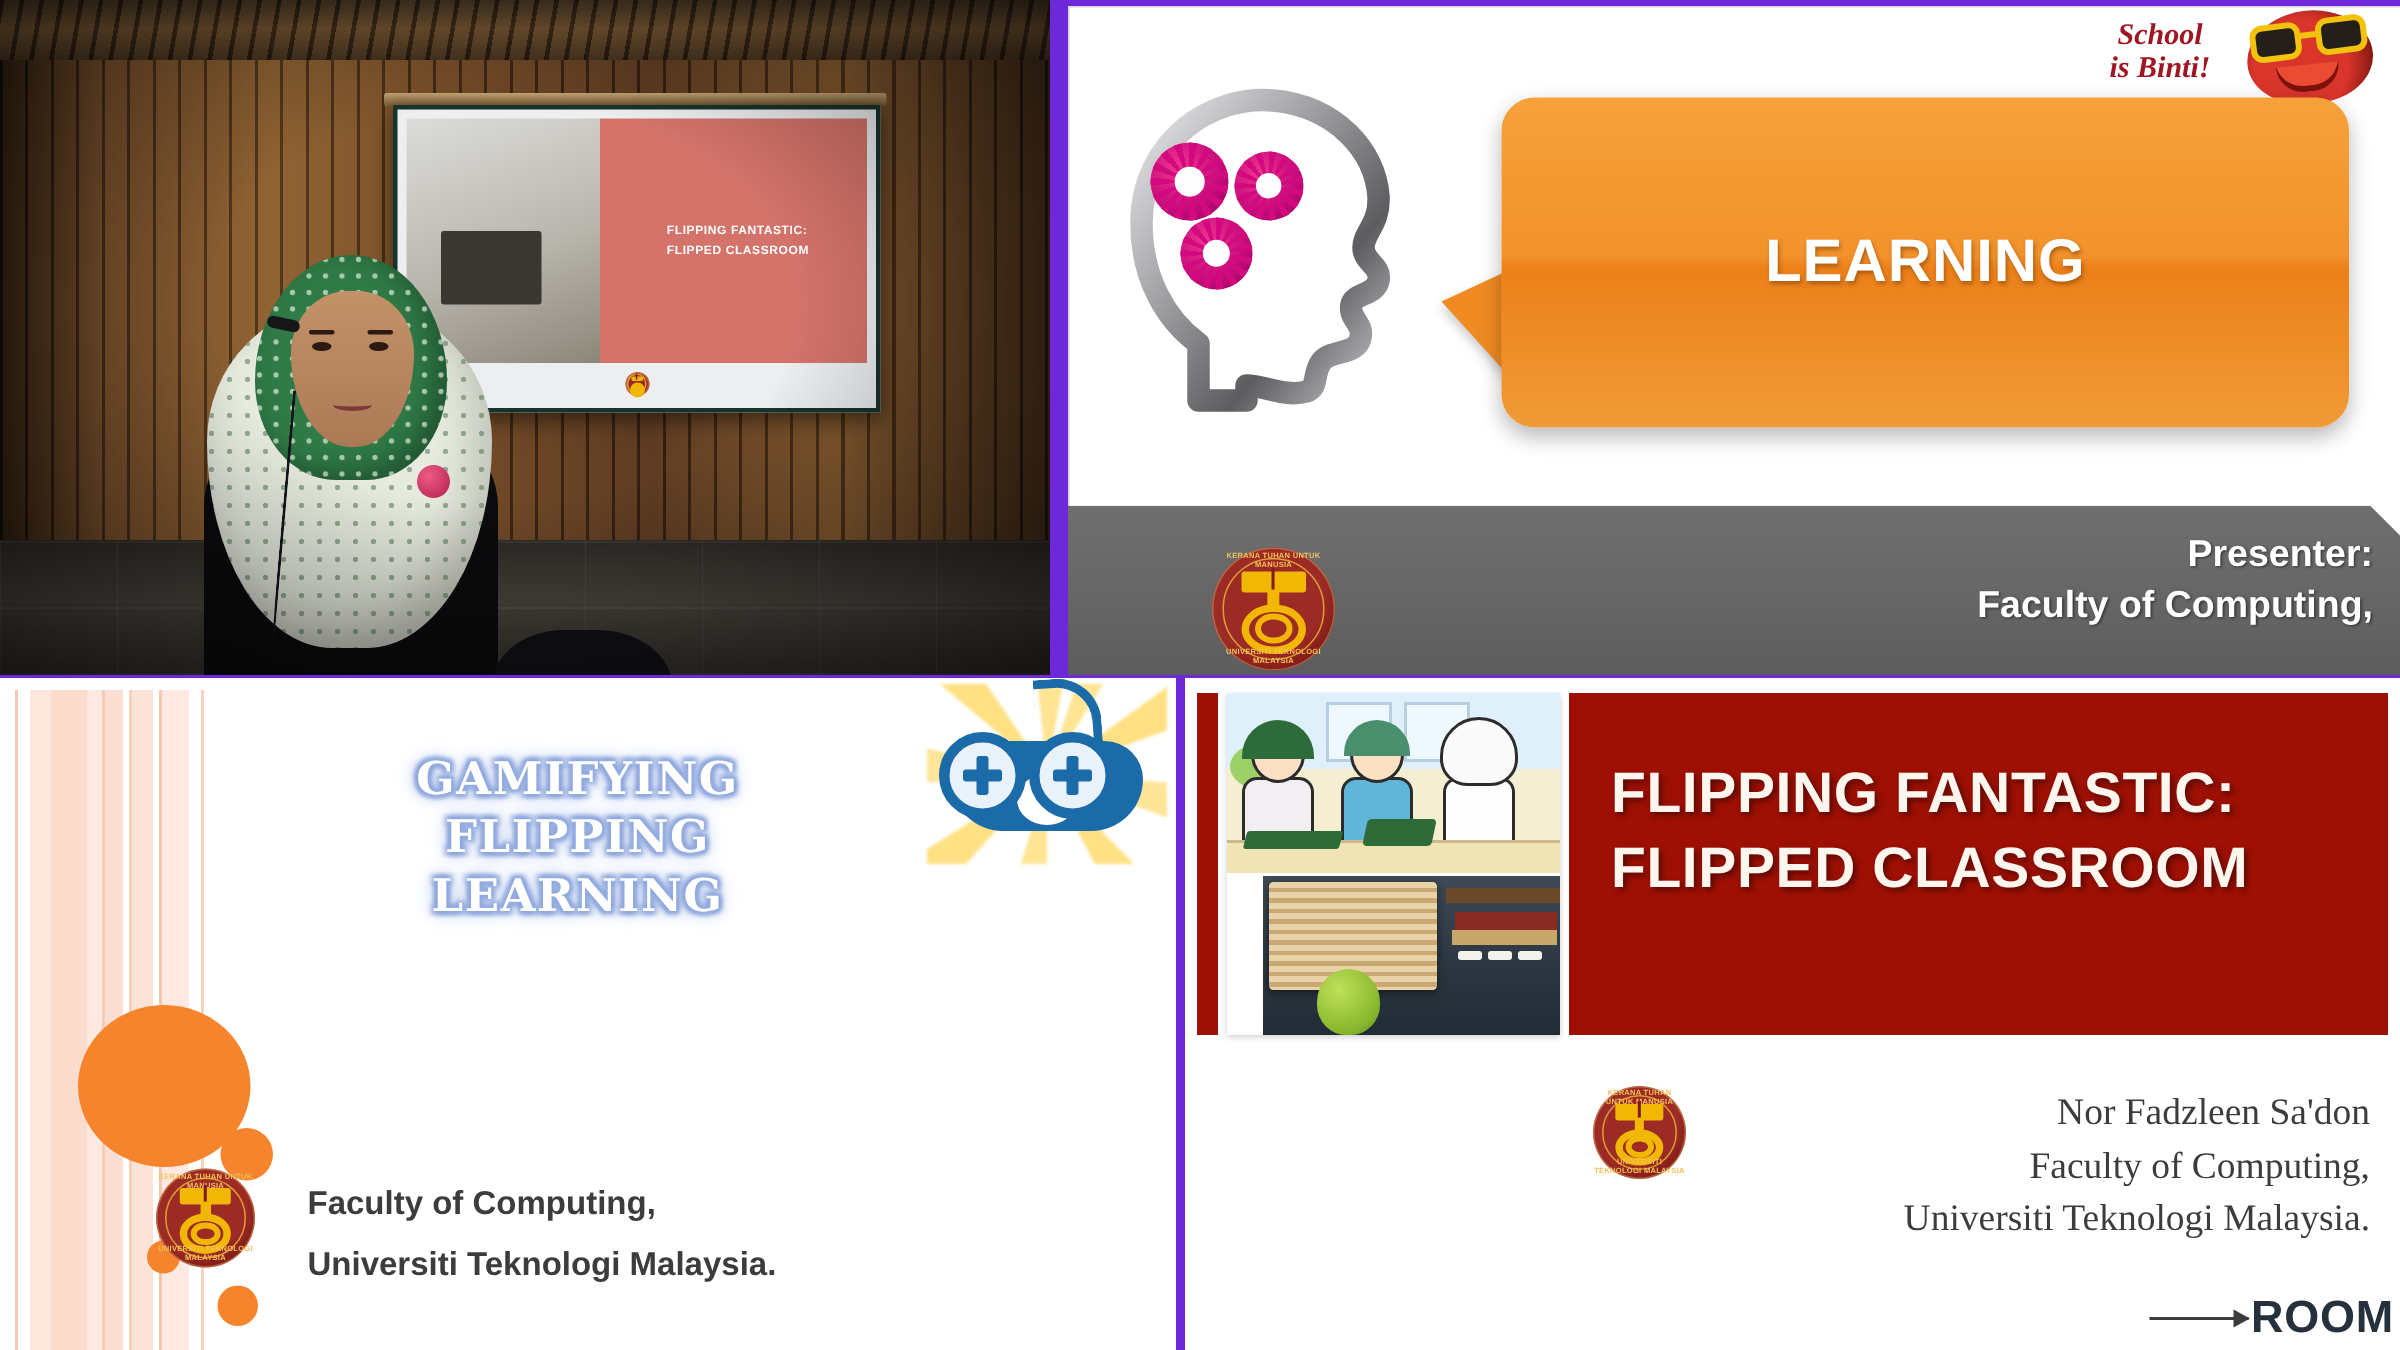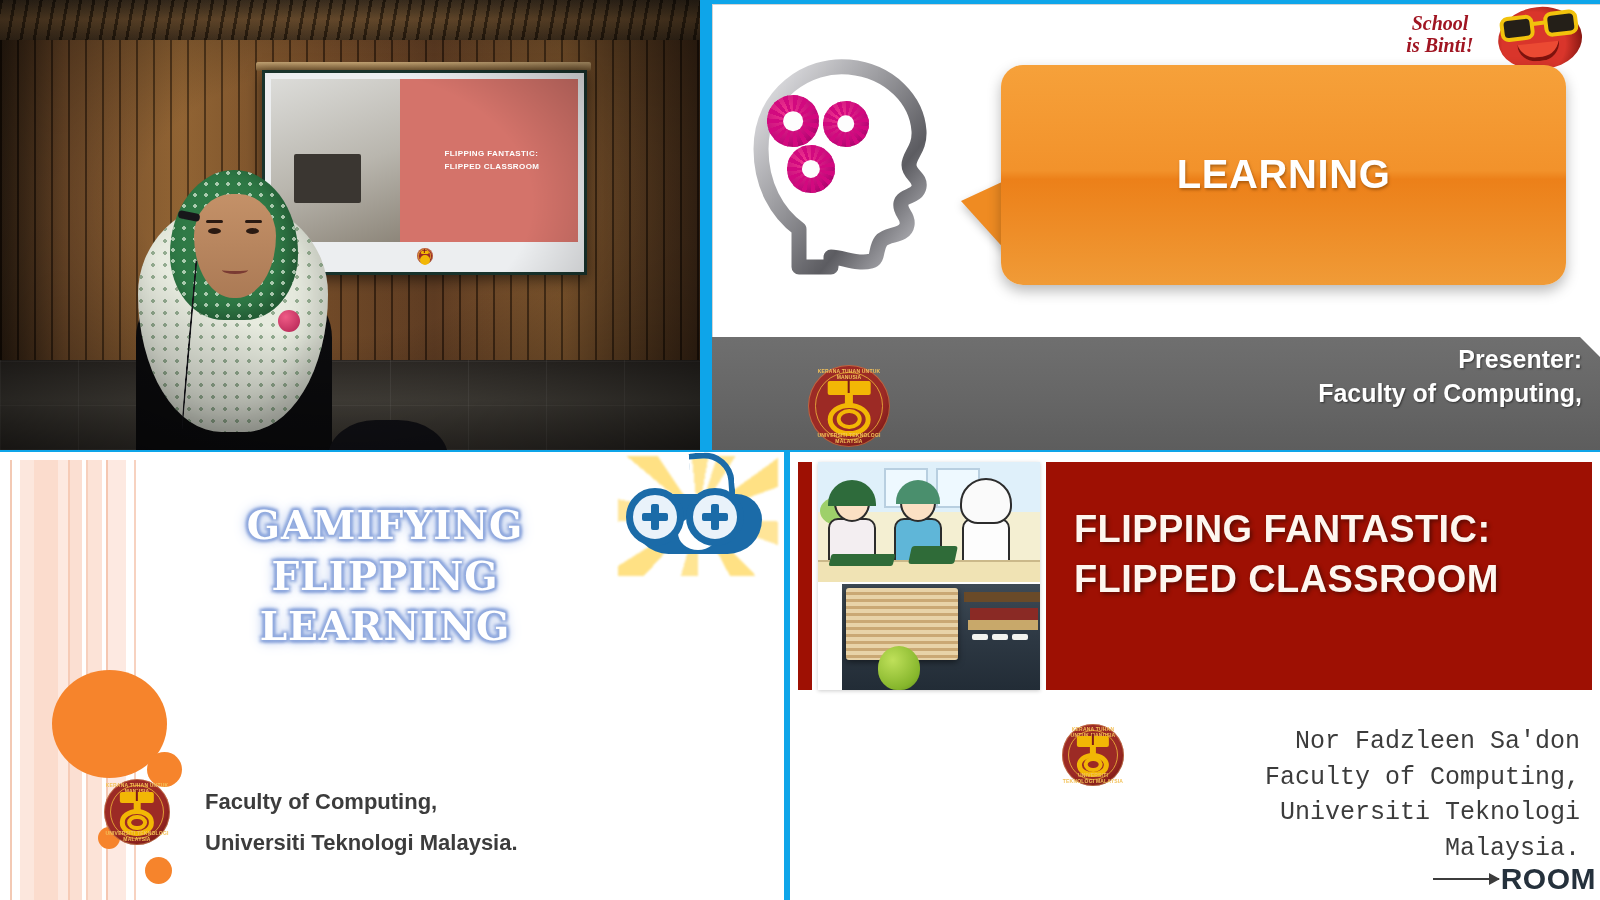--- a/index.html
+++ b/index.html
@@ -1,19 +1,19 @@
 <!DOCTYPE html>
 <html><head>
 <meta charset="utf-8">
 <style>
   * { margin:0; padding:0; box-sizing:border-box; }
   html,body { width:1600px; height:900px; overflow:hidden; background:#ffffff;
     font-family:"Liberation Sans", sans-serif; }
 
-  #stage { position:relative; width:1600px; height:900px; background:#0ea5e9; }
+  #stage { position:relative; width:1600px; height:900px; background:#6d28d9; }
 
   
   .photo-panel{ position:absolute; left:0; top:0; width:700px; height:450px; overflow:hidden;
       background:#120b06; }
   .ph-ceiling{ position:absolute; left:0; top:0; width:700px; height:48px;
       background:linear-gradient(180deg,#3a2a18 0%,#6b4a26 40%,#2a1c0e 100%); }
   .ph-ceiling:after{ content:""; position:absolute; inset:0;
       background:repeating-linear-gradient(100deg, rgba(0,0,0,.42) 0 3px, rgba(255,255,255,.05) 3px 13px); }
   .ph-wall{ position:absolute; left:0; top:40px; width:700px; height:330px;
       background:linear-gradient(90deg,#241509 0%,#6d4523 10%,#8a5c2c 26%,#6a4220 45%,#54321a 62%,#7d5228 80%,#3a2210 100%); }
@@ -104,37 +104,37 @@
       line-height:1.28; text-align:center; text-shadow:1px 2px 3px rgba(120,60,0,.55); }
   .bubble-tail{ position:absolute; left:248px; top:170px; width:0; height:0;
       border-top:26px solid transparent; border-bottom:62px solid transparent;
       border-right:56px solid #ef8b22; filter:drop-shadow(0 4px 4px rgba(0,0,0,.22)); }
 
   .presenter-bar{ position:absolute; left:712px; top:337px; width:888px; height:113px;
       background:linear-gradient(180deg,#6f6f6f 0%,#666666 55%,#5d5d5d 100%);
       clip-path:polygon(0 0, calc(100% - 20px) 0, 100% 20px, 100% 100%, 0 100%);
       overflow:hidden; }
   .pb-logo{ position:absolute; left:96px; top:28px; }
-  .pb-text{ position:absolute; right:18px; top:6px; text-align:right; color:#ffffff;
+  .pb-text{ position:absolute; right:18px; top:16px; text-align:right; color:#ffffff;
       font-size:25px; font-weight:700; line-height:1.34; text-shadow:1px 1px 2px rgba(0,0,0,.5); }
 
   
   .gamify-panel{ position:absolute; left:0; top:452px; width:784px; height:448px;
       background:#ffffff; overflow:hidden; }
   .gp-stripes{ position:absolute; left:6px; top:8px; width:152px; height:440px;
       background:
         linear-gradient(90deg,
           #ffffff 0 4px, #f3c9b4 4px 6px, #ffffff 6px 14px,
           #fce7dd 14px 28px, #fbdccd 28px 52px, #fde9e0 52px 62px,
           #f6cbb6 62px 64px, #fbdfd2 64px 76px, #ffffff 76px 80px,
           #f7d0bd 80px 82px, #fce3d7 82px 96px, #ffffff 96px 100px,
           #f5c7b1 100px 102px, #fde9e1 102px 120px, #ffffff 120px 128px,
           #f7d2c0 128px 130px, #ffffff 130px 152px); }
   .gp-title{ position:absolute; left:150px; top:48px; width:470px; text-align:center;
-      font-family:"DejaVu Serif", serif; font-weight:700; font-size:39px; line-height:1.30;
+      font-family:"DejaVu Serif", serif; font-weight:700; font-size:30px; line-height:1.30;
       color:#ffffff; letter-spacing:1px;
       text-shadow:
         0 0 2px #8ea8dd, 0 0 5px #8ea8dd, 0 0 10px #9db4e4, 0 0 16px #b7c8ec,
         2px 2px 3px #7f9ad6, -2px 2px 3px #7f9ad6, 2px -2px 3px #7f9ad6, -2px -2px 3px #7f9ad6; }
   .gp-circle-big{ position:absolute; left:52px; top:218px; width:115px; height:108px; border-radius:50%;
       background:#f6842c; }
   .gp-circle-m{ position:absolute; left:147px; top:300px; width:35px; height:35px; border-radius:50%;
       background:#f6842c; }
   .gp-circle-s{ position:absolute; left:98px; top:375px; width:22px; height:22px; border-radius:50%;
       background:#f6842c; }
@@ -214,21 +214,21 @@
   .fp-shelf2{ position:absolute; left:128px; top:24px; width:68px; height:12px; background:#8a2a25; }
   .fp-shelf3{ position:absolute; left:126px; top:36px; width:70px; height:10px; background:#c8a86a; }
   .fp-chalk{ position:absolute; top:50px; width:16px; height:6px; background:#f3f3ee; border-radius:2px; }
   .fp-chalk.c1{ left:130px; } .fp-chalk.c2{ left:150px; } .fp-chalk.c3{ left:170px; }
   .fp-redslide{ position:absolute; left:256px; top:10px; width:546px; height:228px; background:#9e1003; }
   .fp-title{ position:absolute; left:28px; top:42px; width:500px; color:#fdf6ef;
       font-size:38px; font-weight:700; line-height:1.32; letter-spacing:.4px;
       text-shadow:2px 2px 4px rgba(0,0,0,.45); }
   .fp-logo{ position:absolute; left:272px; top:272px; }
   .fp-credits{ position:absolute; left:350px; top:272px; width:440px; text-align:right; color:#3c3c3c;
-      font-size:25px; line-height:1.42; font-family:Liberation Mono, monospace; }
+      font-size:25px; line-height:1.42; font-family:Liberation Serif, serif; }
   .fp-arrowlabel{ position:absolute; right:4px; bottom:4px; display:flex; align-items:center; gap:2px; }
   .fp-arrowline{ width:66px; height:2px; background:#3c3c3c; position:relative; }
   .fp-arrowline:after{ content:""; position:absolute; right:-1px; top:-5px;
       border-top:6px solid transparent; border-bottom:6px solid transparent; border-left:11px solid #3c3c3c; }
   .fp-arrowtxt{ color:#25313c; font-size:30px; font-weight:700; letter-spacing:.5px; }
 
   
   .utm{ position:relative; border-radius:50%;
       background:radial-gradient(circle at 42% 36%, #9c2a25 0 58%, #7e1a17 78%, #5f100f 100%);
       box-shadow:inset 0 0 0 1px rgba(255,215,120,.35); }

